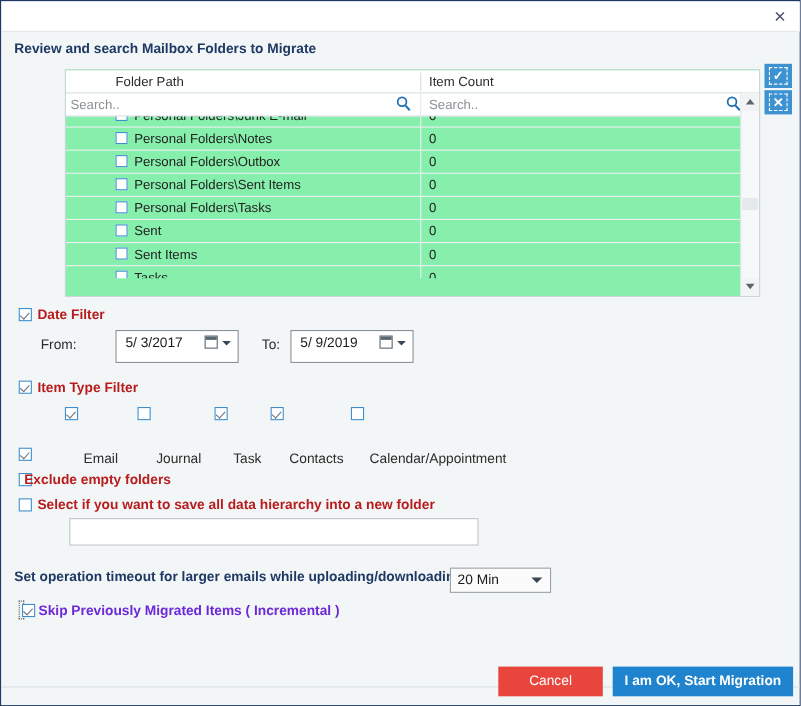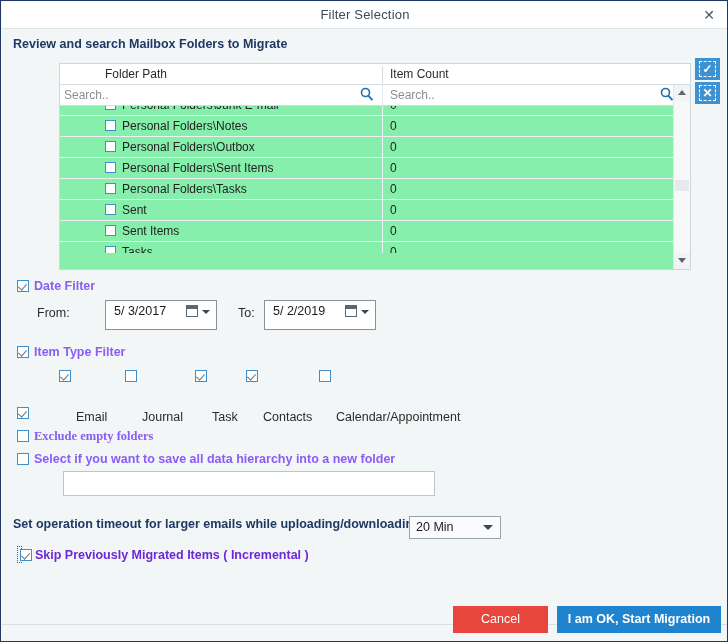--- a/index.html
+++ b/index.html
@@ -241,21 +241,21 @@
     left: 2px; top: 1px;
     width: 4px; height: 7px;
     border: solid #6b7682;
     border-width: 0 1.5px 1.5px 0;
     transform: rotate(42deg);
   }
   .lbl-bold {
     position: absolute;
     font-size: 12.5px;
     font-weight: bold;
-    color: #8b5cf6;
+    color: #b91c1c;
   }
   .date-lbl {
     position: absolute;
     font-size: 12.5px;
     color: #2b2b2b;
   }
   .date-box {
     position: absolute;
     height: 30px;
     background: #ffffff;
@@ -387,21 +387,20 @@
     background: #1f83ce;
     font-weight: bold;
   }
 </style>
 </head>
 <body>
 
 <div id="dialog">
 
   <div class="titlebar">
-    <div class="titlebar-text">Filter Selection</div>
     <div class="close-btn">✕</div>
   </div>
 
   <div class="section-title">Review and search Mailbox Folders to Migrate</div>
 
   <div class="grid-wrap">
 
     <div class="grid-header">
       <div class="gh-cell c1">Folder Path</div>
       <div class="gh-divider"></div>
@@ -508,21 +507,21 @@
 
   <div class="date-lbl" style="left:36px; top:305px;">From:</div>
   <div class="date-box" style="left:104px; top:299px; width:112px;">
     <div class="date-val">5/  3/2017</div>
     <div class="cal-ico"></div>
     <div class="cal-arrow"></div>
   </div>
 
   <div class="date-lbl" style="left:237px; top:305px;">To:</div>
   <div class="date-box" style="left:263px; top:299px; width:112px;">
-    <div class="date-val">5/  2/2019</div>
+    <div class="date-val">5/  9/2019</div>
     <div class="cal-ico"></div>
     <div class="cal-arrow"></div>
   </div>
 
   <div class="chk checked" style="left:16px; top:345px;"></div>
   <div class="lbl-bold" style="left:33px; top:344px;">Item Type Filter</div>
 
   <div class="type-item" id="type-0" style="left:58px;">
     <div class="chk checked"></div>
     <div class="tlbl">Email</div>
@@ -540,21 +539,21 @@
     <div class="tlbl">Contacts</div>
   </div>
   <div class="type-item" id="type-4" style="left:318px;">
     <div class="chk"></div>
     <div class="tlbl">Calendar/Appointment</div>
   </div>
 
   <div class="chk checked" style="left:16px; top:406px;" id="opt-chk-0"></div>
 
   <div class="chk" style="left:16px; top:429px;" id="opt-chk-1"></div>
-  <div class="lbl-bold" style="left:33px; top:428px;font-family:Liberation Serif, serif;">Exclude empty folders</div>
+  <div class="lbl-bold" style="left:21px; top:428px;">Exclude empty folders</div>
 
   <div class="chk" style="left:16px; top:452px;" id="opt-chk-2"></div>
   <div class="lbl-bold" style="left:33px; top:451px;">Select if you want to save all data hierarchy into a new folder</div>
 
   <div class="hier-input">
     <span></span>
   </div>
 
   <div class="timeout-lbl">Set operation timeout for larger emails while uploading/downloading</div>
   <div class="timeout-select">

